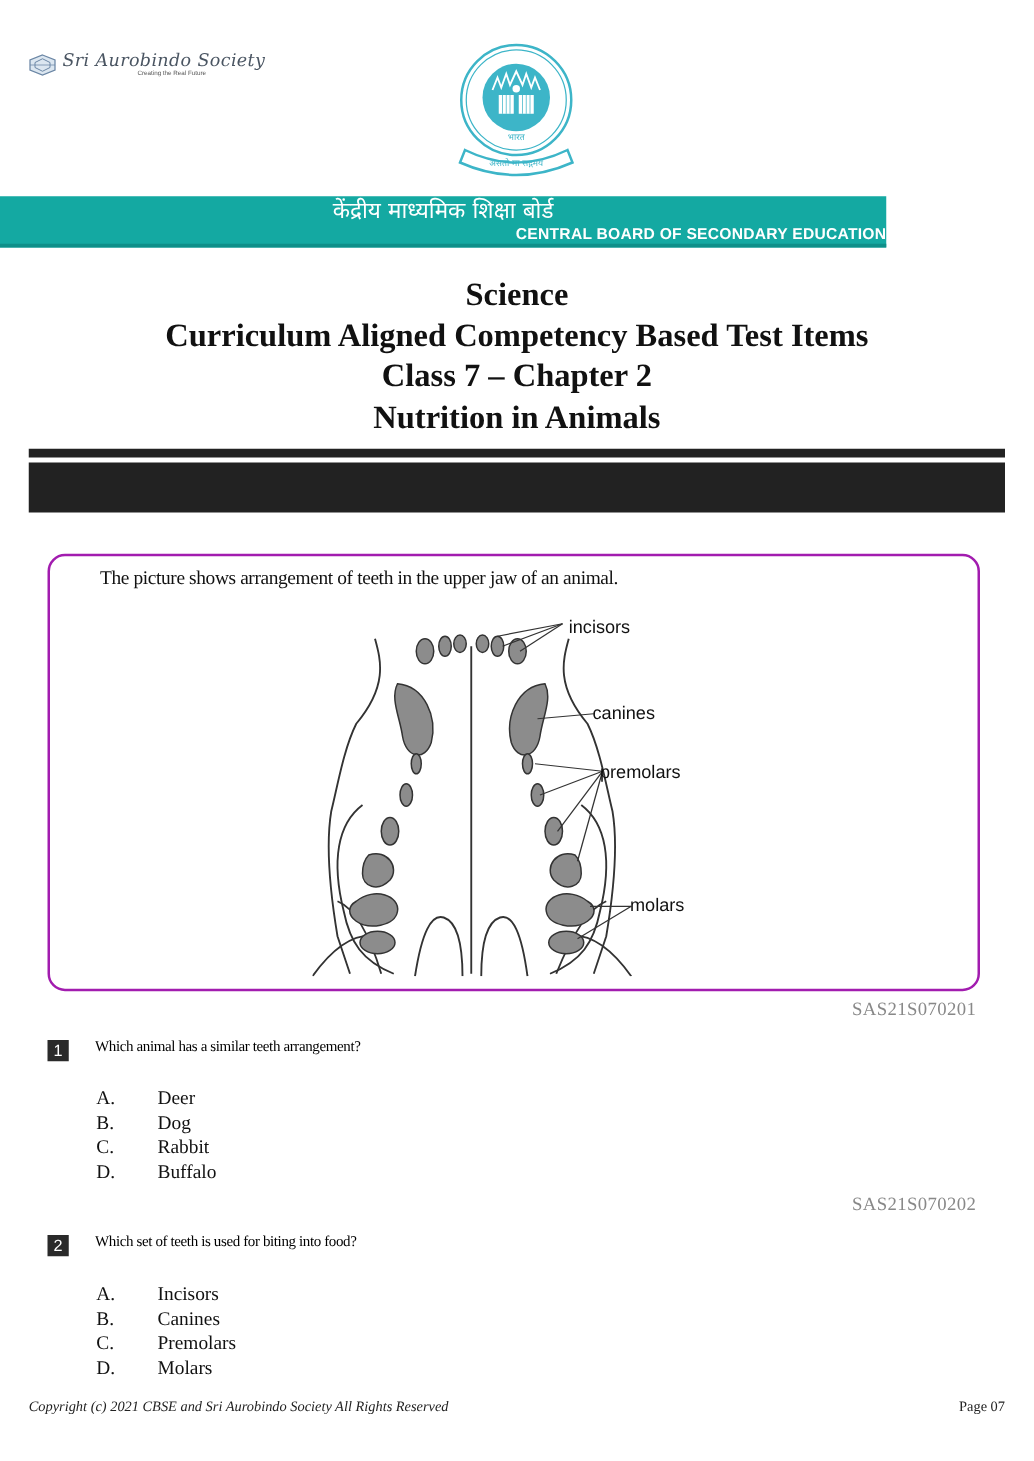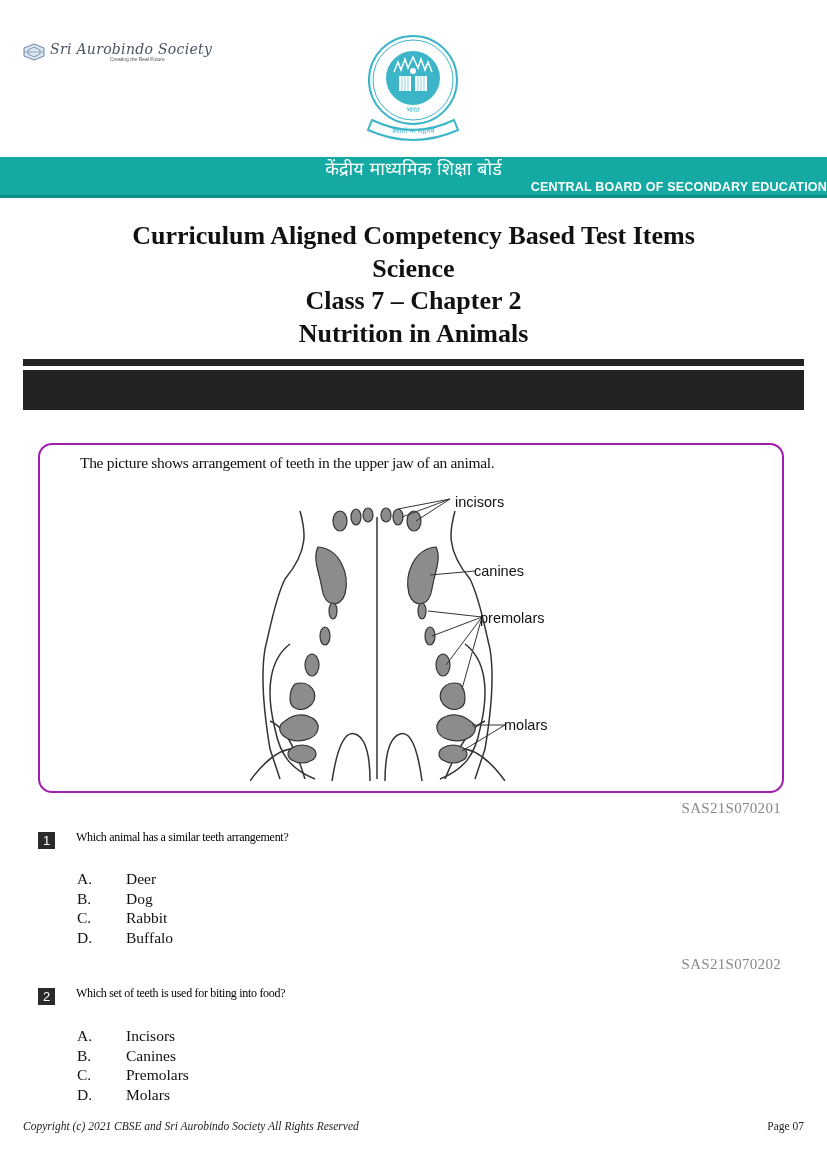--- a/index.html
+++ b/index.html
@@ -7,21 +7,21 @@
     body { position: relative; font-family: "DejaVu Serif", "Liberation Serif", serif; color: #111; }
 
     .sas-logo { position: absolute; left: 22px; top: 38px; height: 28px; display: flex; align-items: center; }
     .sas-logo .mark { width: 24px; height: 18px; }
     .sas-logo .txt { margin-left: 4px; display: flex; flex-direction: column; }
     .sas-logo .name { font-family: "DejaVu Serif", serif; font-style: italic; font-size: 14px; color: #4a5562; letter-spacing: 0.3px; line-height: 14px; }
     .sas-logo .tag { font-family: "Liberation Sans", sans-serif; font-size: 5px; color: #555; margin-left: 60px; line-height: 6px; }
 
     .cbse-emblem { position: absolute; left: 362px; top: 32px; width: 102px; height: 110px; }
 
-    .teal-band { position: absolute; left: 0; top: 157px; width: 827px; height: 41px; background: #14a9a2; border-bottom: 3px solid #0e8f89; }
+    .teal-band { position: absolute; left: 0; top: 157px; width: 709px; height: 41px; background: #14a9a2; border-bottom: 3px solid #0e8f89; }
     .teal-band .hindi { position: absolute; left: 0; right: 0; top: 1px; text-align: center; font-family: "DejaVu Sans", sans-serif; font-size: 18px; color: #fff; line-height: 22px; }
     .teal-band .eng { position: absolute; left: 0; right: 0; top: 23px; text-align: right; font-family: "Liberation Sans", sans-serif; font-weight: bold; font-size: 12.5px; color: #fff; letter-spacing: 0.2px; line-height: 14px; }
 
     .title-block { position: absolute; left: 0; width: 827px; top: 220px; text-align: center; }
     .title-block div { font-family: "Liberation Serif", serif; font-weight: bold; font-size: 26px; line-height: 32.5px; color: #111; }
 
     .rule-thin { position: absolute; left: 23px; top: 359px; width: 781px; height: 7px; background: #222; }
     .rule-thick { position: absolute; left: 23px; top: 370px; width: 781px; height: 40px; background: #222; }
 
     .stimulus-box { position: absolute; left: 38px; top: 443px; width: 746px; height: 350px; border: 2px solid #a21caf; border-radius: 14px; }
@@ -77,22 +77,22 @@
   <path d="M10,88 Q51,108 92,88 L96,98 Q51,118 6,98 Z" fill="#fff" stroke="#3db5c8" stroke-width="2"></path>
   <text x="51" y="101" text-anchor="middle" font-family="DejaVu Sans, sans-serif" font-size="7" fill="#3db5c8">असतो मा सद्गमय</text>
 </svg>
 
 <div class="teal-band">
   <div class="hindi">केंद्रीय माध्यमिक शिक्षा बोर्ड</div>
   <div class="eng">CENTRAL BOARD OF SECONDARY EDUCATION</div>
 </div>
 
 <div class="title-block">
+  <div>Science</div>
   <div>Curriculum Aligned Competency Based Test Items</div>
-  <div>Science</div>
   <div>Class 7 – Chapter 2</div>
   <div>Nutrition in Animals</div>
 </div>
 
 <div class="rule-thin"></div>
 <div class="rule-thick"></div>
 
 <div class="stimulus-box">
   <div class="stimulus-text">The picture shows arrangement of teeth in the upper jaw of an animal.</div>
   <div class="diagram">

